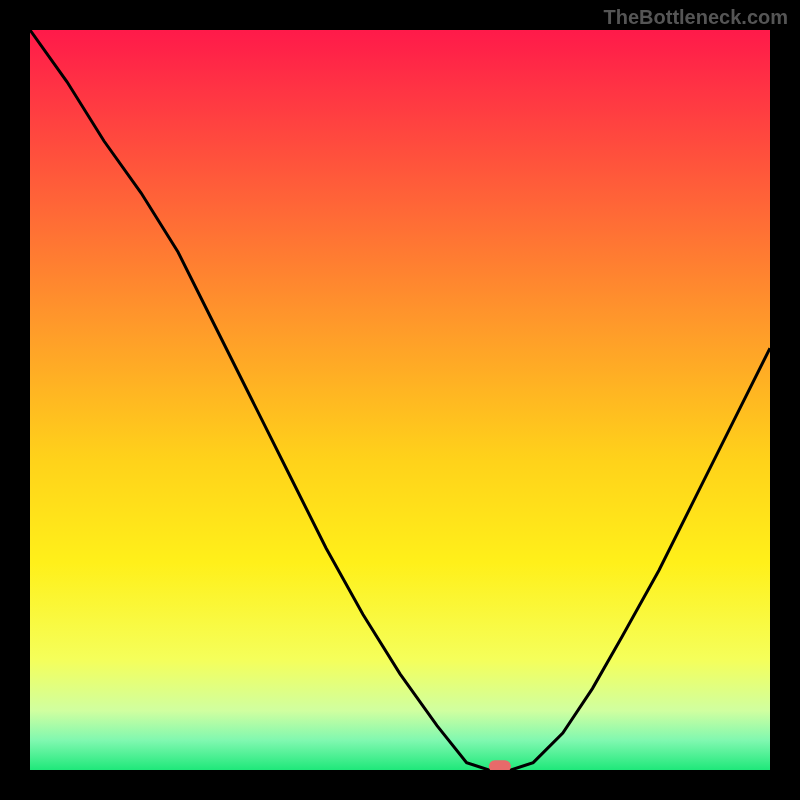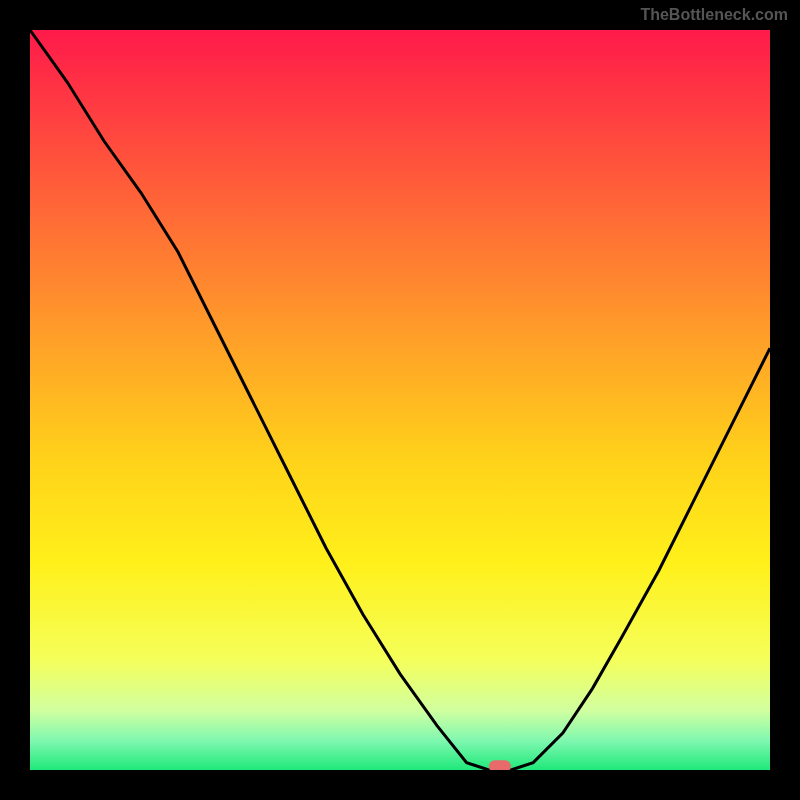--- a/index.html
+++ b/index.html
@@ -15,21 +15,21 @@
     width: 800px;
     height: 800px;
     position: relative;
     background: #000;
   }
   .watermark {
     position: absolute;
     top: 6px;
     right: 12px;
     color: #555;
-    font-size: 16px;
+    font-size: 20px;
     font-weight: bold;
     z-index: 10;
   }
   .plot-area {
     position: absolute;
     left: 30px;
     top: 30px;
     width: 740px;
     height: 740px;
   }

